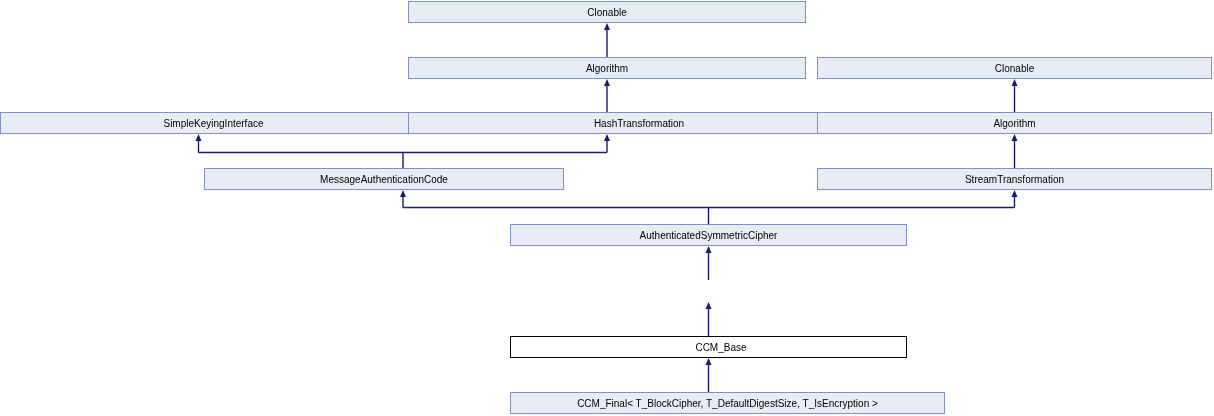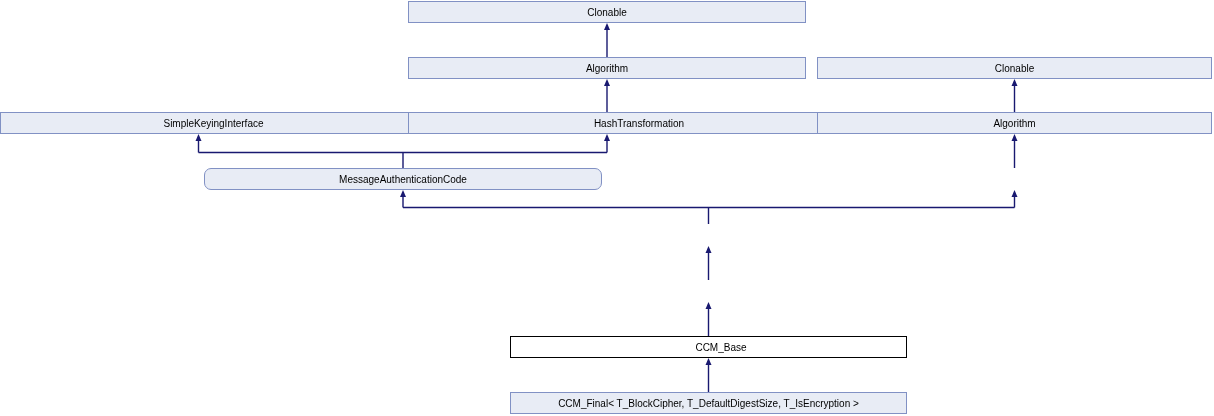--- a/index.html
+++ b/index.html
@@ -98,26 +98,28 @@
   </svg>
 
   <div class="node" style="left:408px; top:1px; width:398px;">Clonable</div>
 
   <div class="node" style="left:408px; top:57px; width:398px;">Algorithm</div>
 
   <div class="node" style="left:0px; top:112px; width:427px;">SimpleKeyingInterface</div>
 
   <div class="node" style="left:408px; top:112px; width:462px;">HashTransformation</div>
 
-  <div class="node" style="left:204px; top:168px; width:398px;border-radius:7px;">MessageAuthenticationCode</div>
+  <div class="node" style="left:204px; top:168px; width:360px;">MessageAuthenticationCode</div>
 
   <div class="node" style="left:817px; top:57px; width:395px;">Clonable</div>
 
   <div class="node" style="left:817px; top:112px; width:395px;">Algorithm</div>
 
+  <div class="node" style="left:817px; top:168px; width:395px;">StreamTransformation</div>
 
+  <div class="node" style="left:510px; top:224px; width:397px;">AuthenticatedSymmetricCipher</div>
 
 
   <div class="node current" style="left:510px; top:336px; width:397px;padding-left:25px;">CCM_Base</div>
 
-  <div class="node" style="left:510px; top:392px; width:397px;">CCM_Final&lt; T_BlockCipher, T_DefaultDigestSize, T_IsEncryption &gt;</div>
+  <div class="node" style="left:510px; top:392px; width:435px;">CCM_Final&lt; T_BlockCipher, T_DefaultDigestSize, T_IsEncryption &gt;</div>
 
 </div>
 
 </body></html>

